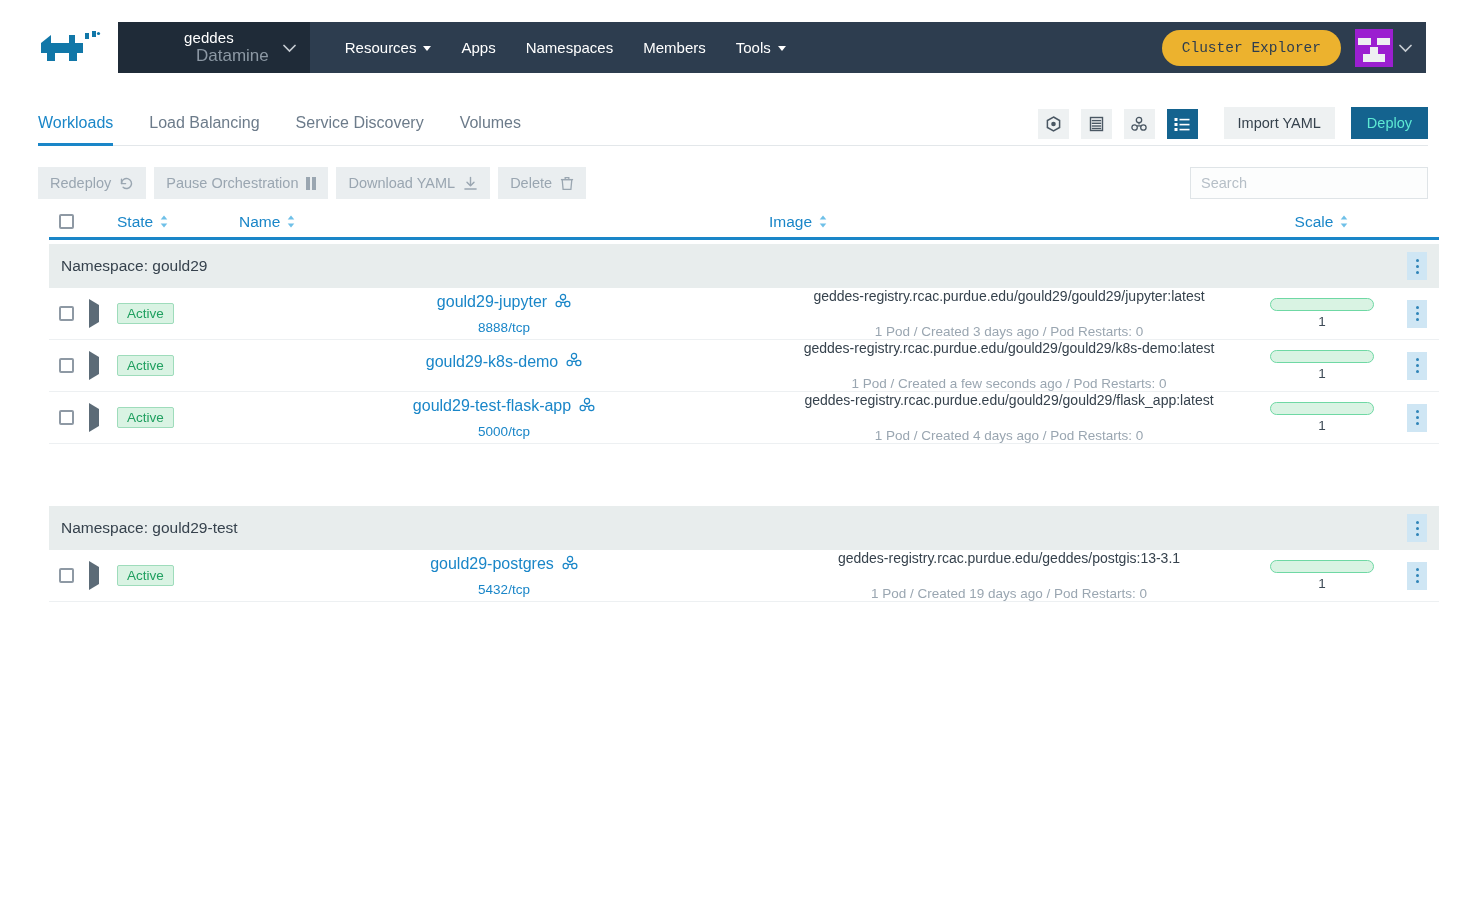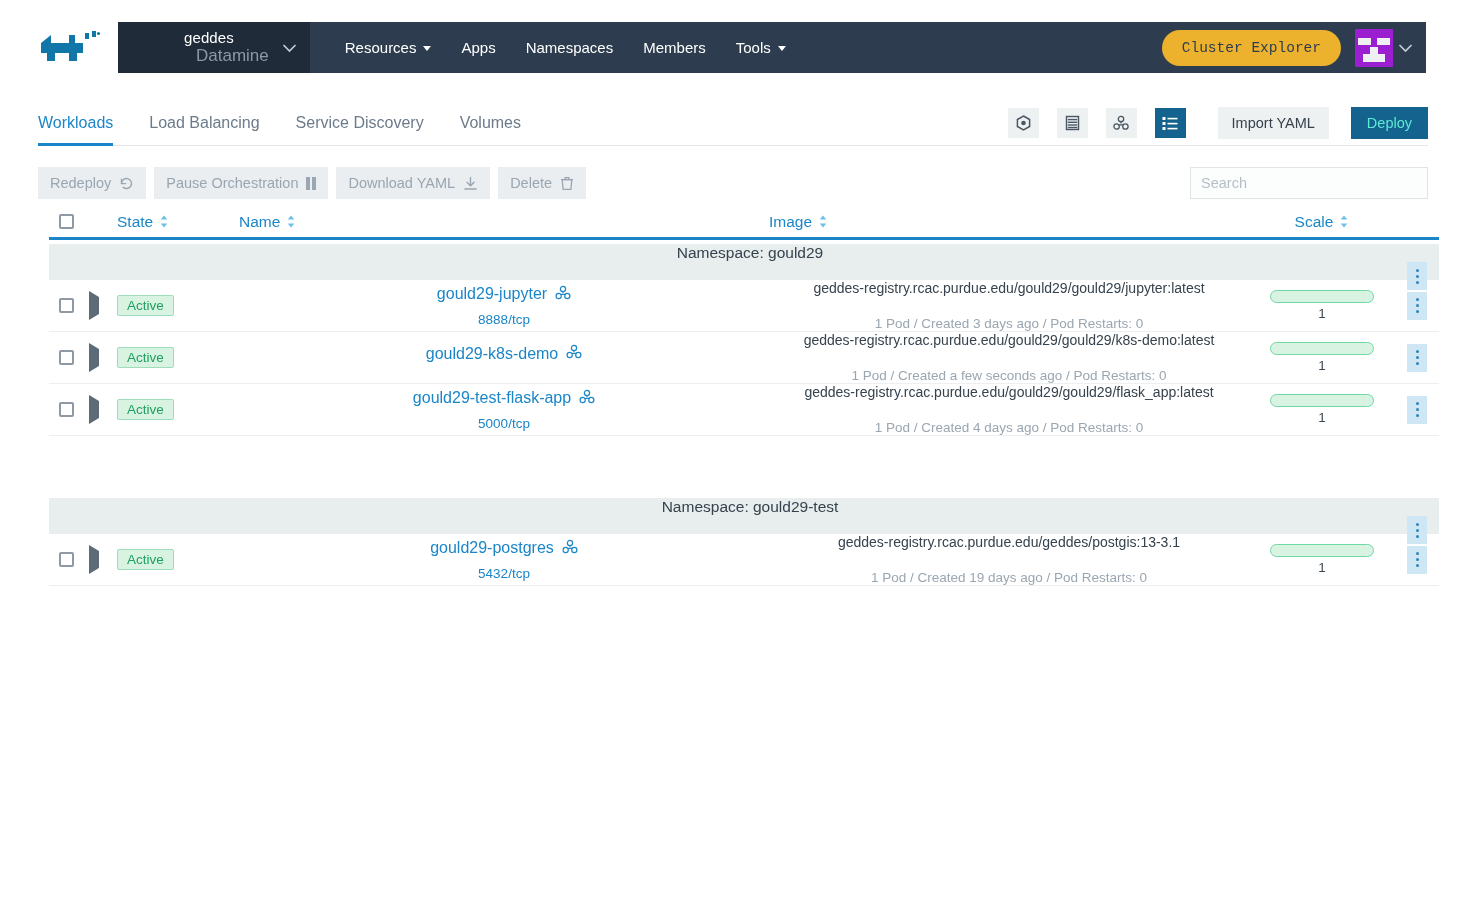--- a/index.html
+++ b/index.html
@@ -115,21 +115,21 @@
     margin-right: 36px;
     cursor: pointer;
     border-bottom: 3px solid transparent;
     position: relative; top: 1px;
     white-space: nowrap;
   }
   .tab.active { color: #1a86c8; border-bottom-color: #1a86c8; }
 
   .tabs-right {
     margin-left: auto;
-    display: flex; align-items: center; gap: 14px;
+    display: flex; align-items: flex-end; gap: 8px;
     padding-bottom: 6px;
   }
   .icon-btn {
     width: 31px; height: 30px;
     background: #eef1f2;
     display: flex; align-items: center; justify-content: center;
     cursor: pointer;
     margin-right: 4px;
     color: #4a5763;
   }
@@ -205,27 +205,26 @@
     border: 2px solid #8e99a4;
     background: #fff;
     border-radius: 2px;
     display: inline-block;
     cursor: pointer;
   }
   .sorter { display:inline-block; color:#6fc0e8; line-height:0; }
 
   .group-row {
     display: flex; align-items: center;
-    height: 36px;
+    height: 44px;
     background: #e8eded;
     margin-top: 4px;
     color: #36424d;
     font-size: 15.5px;
     padding-left: 12px;
-    flex-direction: column;
   }
   .group-row .col-menu { margin-left: auto; }
 
   .row {
     display: flex; align-items: center;
     min-height: 50px;
     border-bottom: 1px solid #edf0f2;
     background: #ffffff;
   }
   .row .col-check { padding-left: 10px; }

